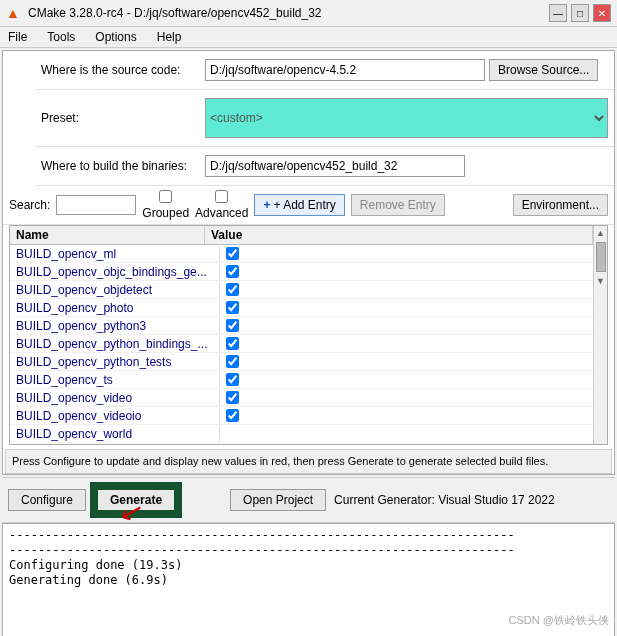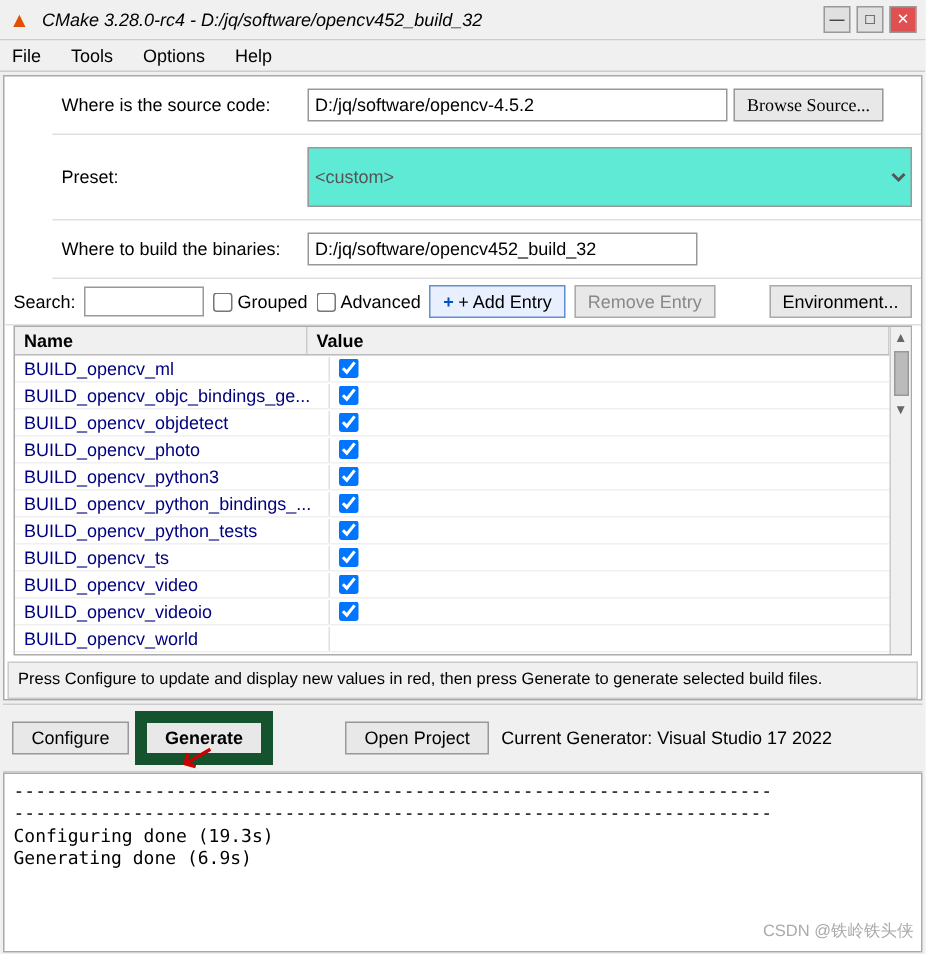--- a/index.html
+++ b/index.html
@@ -19,21 +19,20 @@
       padding: 4px 6px;
       gap: 6px;
     }
     .title-bar-logo {
       width: 16px; height: 16px;
     }
     .title-bar-text {
       font-size: 12px;
       color: #000;
       flex: 1;
-      font-style: italic;
     }
     .title-bar-controls {
       display: flex; gap: 4px;
     }
     .title-btn {
       width: 18px; height: 18px;
       border: 1px solid #999;
       background: #e0e0e0;
       display: flex; align-items: center; justify-content: center;
       font-size: 10px; cursor: pointer;
@@ -78,39 +77,38 @@
       background: #fff;
     }
     .browse-btn {
       border: 1px solid #999;
       background: #e8e8e8;
       padding: 2px 8px;
       font-size: 12px;
       height: 22px;
       cursor: pointer;
       white-space: nowrap;
-      font-family: Liberation Serif, serif;
     }
     .search-row {
       display: flex;
       align-items: center;
       padding: 4px 6px;
       gap: 6px;
       border-bottom: 1px solid #e0e0e0;
     }
     .search-label { font-size: 12px; }
     .search-input {
       width: 80px;
       border: 1px solid #999;
       padding: 2px 4px;
       font-size: 12px;
       height: 20px;
     }
     .checkbox-label {
-      display: flex; align-items: center; gap: 3px; font-size: 12px; cursor: pointer;
+      display: flex; align-items: center; gap: 3px; font-size: 12px; cursor: pointer; flex-direction: column;
     }
     .checkbox-label input { cursor: pointer; }
     .add-btn {
       background: #e8f0ff;
       border: 1px solid #6090d0;
       padding: 2px 8px;
       font-size: 12px;
       height: 22px;
       cursor: pointer;
       color: #000;

